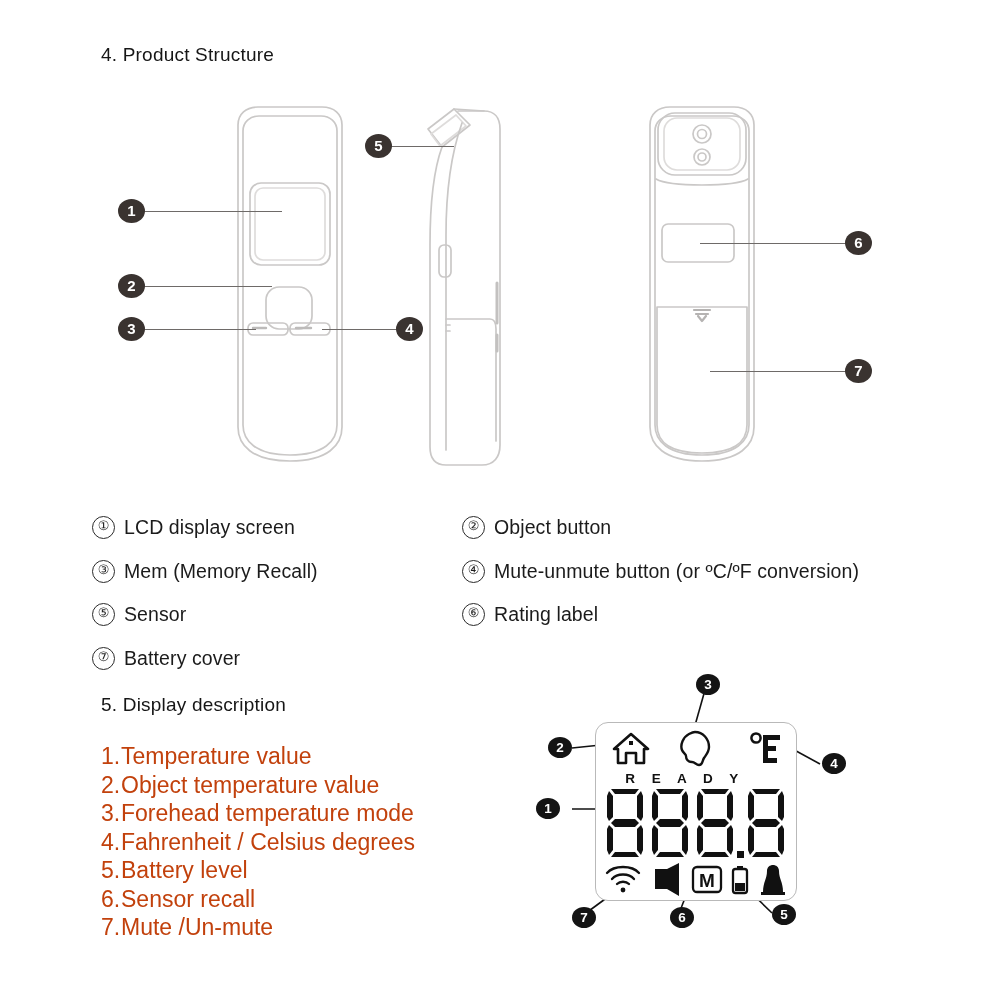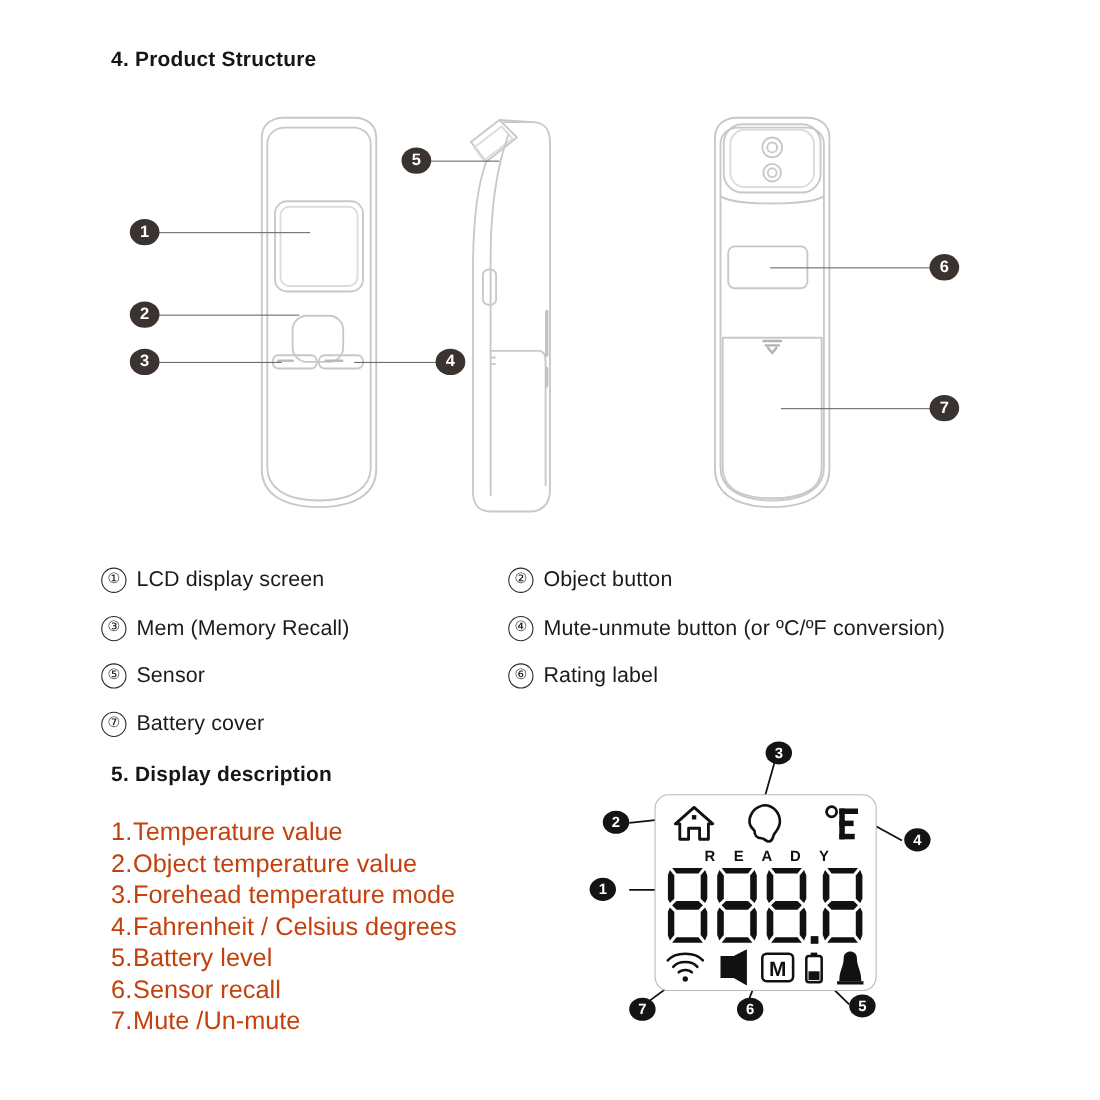--- a/index.html
+++ b/index.html
@@ -10,21 +10,21 @@
     color:#1c1c1c;
     overflow:hidden;
     position:relative;
   }
   .page{position:absolute;left:0;top:0;width:1000px;height:1000px;}
 
   
   .h-section{
     position:absolute;
     font-size:19px;
-    font-weight:bold;
+    font-weight:normal;
     letter-spacing:0.2px;
     color:#161616;
     white-space:nowrap;
   }
   #sec4-title{left:101px;top:44px;}
   #sec5-title{left:101px;top:694px;}
 
   
   #drawing{position:absolute;left:90px;top:95px;width:830px;height:390px;}
   #drawing svg{display:block;}
@@ -78,21 +78,21 @@
     position:absolute;left:95px;top:54px;
     width:200px;height:177px;
     border:1.7px solid #b9b9b9;
     border-radius:13px;
     background:#ffffff;
   }
   .lcd-icon{position:absolute;}
   #lcd-ready{
     position:absolute;left:14px;top:48px;width:150px;
     font-size:13.5px;font-weight:bold;letter-spacing:6.5px;
-    color:#111;text-align:right;
+    color:#111;text-align:center;
     font-family:"Liberation Sans", sans-serif;
   }
   #lcd-digits{position:absolute;left:11px;top:66px;}
   #lcd-unit{position:absolute;right:13px;top:6px;}
   #lcd-bottom{position:absolute;left:9px;top:140px;width:184px;height:34px;}
 </style>
 </head>
 <body>
 
 <div class="page">

